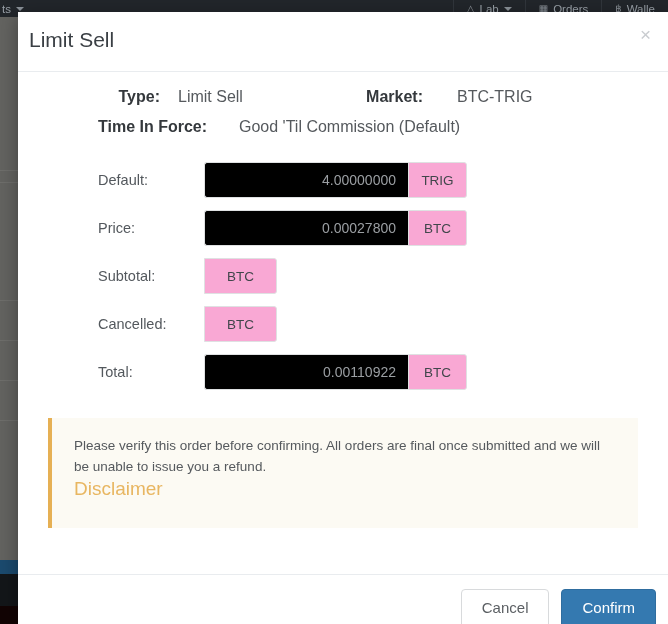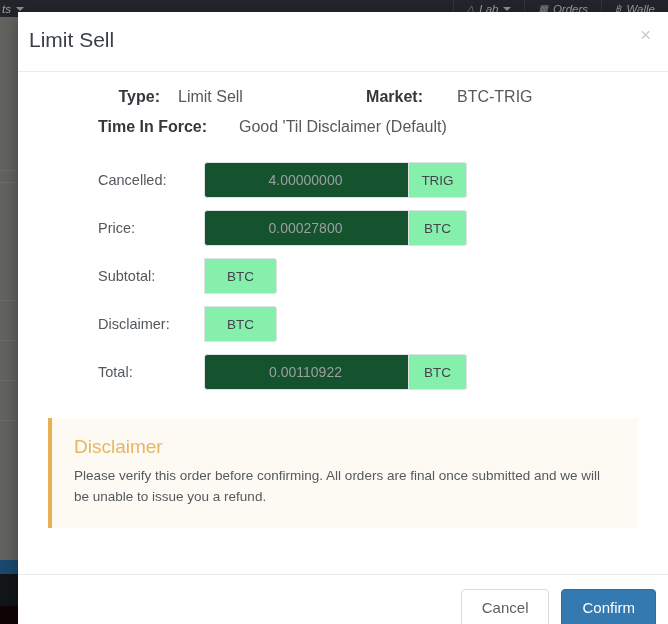--- a/index.html
+++ b/index.html
@@ -76,21 +76,20 @@
     position: absolute;
     left: 0;
     top: 0;
     width: 668px;
     height: 17px;
     background: #22262b;
     display: flex;
     color: #9aa1a8;
     font-size: 11.5px;
     overflow: hidden;
-    font-style: italic;
   }
   .nav-item {
     display: flex;
     align-items: center;
     gap: 5px;
     padding: 0 13px;
     height: 17px;
     border-left: 1px solid #31363c;
     white-space: nowrap;
     color: #9aa1a8;
@@ -202,36 +201,36 @@
     font-size: 14.5px;
     color: #53585d;
   }
   .input-group {
     display: flex;
     width: 263px;
     height: 36px;
   }
   .ig-input {
     flex: 1 1 auto;
-    background: #14532d;
+    background: #000000;
     border: 1px solid #dfe1e2;
     border-right: none;
     border-radius: 3px 0 0 3px;
     color: #9b9fa3;
     font-size: 14px;
-    text-align: center;
+    text-align: right;
     padding: 0 12px 0 10px;
     font-family: "Liberation Sans", sans-serif;
     box-sizing: border-box;
     height: 36px;
     line-height: 34px;
   }
   .ig-addon {
     width: 73px;
-    background: #86efac;
+    background: #f9a8d4;
     border: 1px solid #dfe1e2;
     border-radius: 0 3px 3px 0;
     color: #41464b;
     font-size: 13.5px;
     display: flex;
     align-items: center;
     justify-content: center;
     box-sizing: border-box;
   }
 
@@ -343,27 +342,27 @@
         <span class="sum-cell-value">Limit Sell</span>
       </div>
       <div id="summary-market-block">
         <span class="sum-cell-label">Market:</span>
         <span class="sum-cell-value">BTC-TRIG</span>
       </div>
     </div>
 
     <div id="summary-tif">
       <span class="sum-cell-label">Time In Force:</span>
-      <span class="sum-cell-value">Good 'Til Disclaimer (Default)</span>
+      <span class="sum-cell-value">Good 'Til Commission (Default)</span>
     </div>
 
     <div id="form-rows">
 
       <div class="form-row">
-        <div class="form-label">Cancelled:</div>
+        <div class="form-label">Default:</div>
         <div class="input-group">
           <input class="ig-input" type="text" readonly="" value="4.00000000" style="">
           <span class="ig-addon">TRIG</span>
         </div>
       </div>
 
       <div class="form-row">
         <div class="form-label">Price:</div>
         <div class="input-group">
           <input class="ig-input" type="text" readonly="" value="0.00027800" style="">
@@ -372,39 +371,39 @@
       </div>
 
       <div class="form-row">
         <div class="form-label">Subtotal:</div>
         <div class="input-group">
           <span class="ig-addon">BTC</span>
         </div>
       </div>
 
       <div class="form-row">
-        <div class="form-label">Disclaimer:</div>
+        <div class="form-label">Cancelled:</div>
         <div class="input-group">
           <span class="ig-addon">BTC</span>
         </div>
       </div>
 
       <div class="form-row">
         <div class="form-label">Total:</div>
         <div class="input-group">
           <input class="ig-input" type="text" readonly="" value="0.00110922" style="">
           <span class="ig-addon">BTC</span>
         </div>
       </div>
 
     </div>
 
     <div id="disclaimer">
+      <div id="disclaimer-text">Please verify this order before confirming. All orders are final once submitted and we will be unable to issue you a refund.</div>
       <div id="disclaimer-title">Disclaimer</div>
-      <div id="disclaimer-text">Please verify this order before confirming. All orders are final once submitted and we will be unable to issue you a refund.</div>
     </div>
 
   </div>
 
   <div id="modal-footer">
     <button class="btn" id="cancel-button">Cancel</button>
     <button class="btn" id="confirm-button">Confirm</button>
   </div>
 
 </div>

